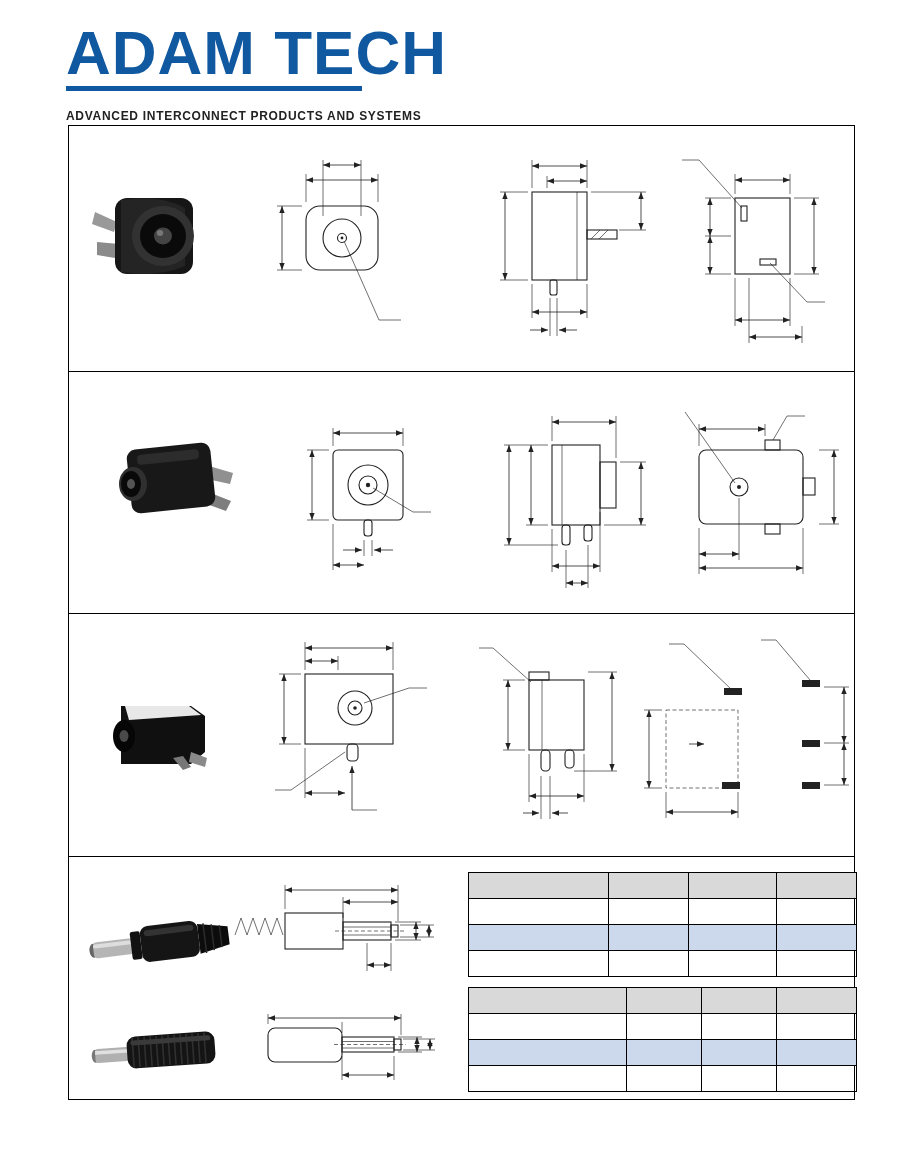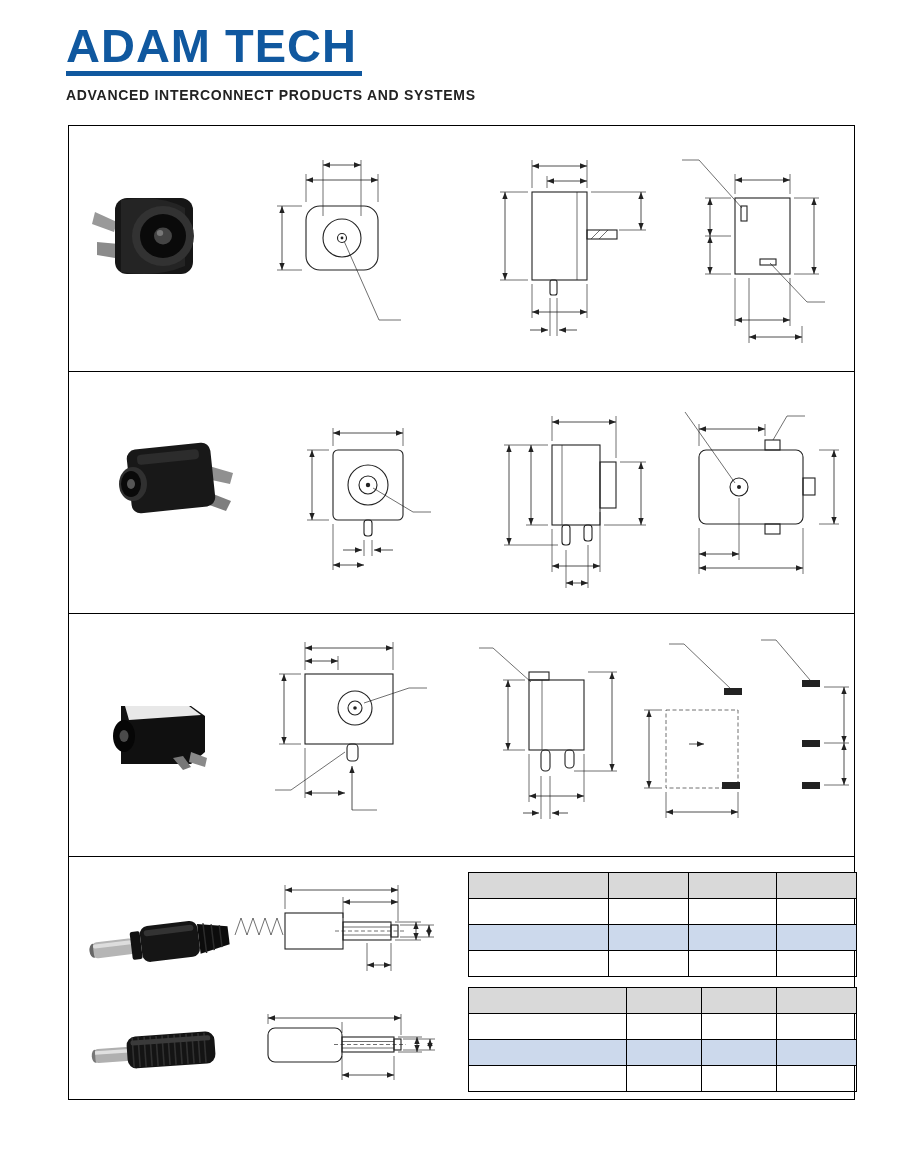--- a/index.html
+++ b/index.html
@@ -6,27 +6,27 @@
   html,body { background:#fff; }
   body {
     width:918px; height:1169px; position:relative; overflow:hidden;
     font-family:"Liberation Sans", sans-serif; color:#111;
   }
   .page { position:absolute; inset:0; background:#fff; }
 
   
   .brand { position:absolute; left:66px; top:22px; }
   .logo-text {
-    font-size:47px; font-weight:bold; letter-spacing:1px;
+    font-size:62px; font-weight:bold; letter-spacing:1px;
     color:#10589f; line-height:1.0;
     font-family:"Liberation Sans", sans-serif;
   }
   .logo-rule { width:296px; height:5px; background:#10589f; margin-top:2px; }
   .tagline {
-    margin-top:11px; font-size:14px; letter-spacing:0.7px; color:#222;
+    margin-top:18px; font-size:12px; letter-spacing:0.7px; color:#222;
     font-weight:bold;
   }
 
   
   .sheet {
     position:absolute; left:68px; top:125px; width:787px; height:975px;
     border:1.5px solid #000; background:#fff;
   }
   .row { position:relative; border-top:1px solid #000; }
   .row.first { border-top:none; }

